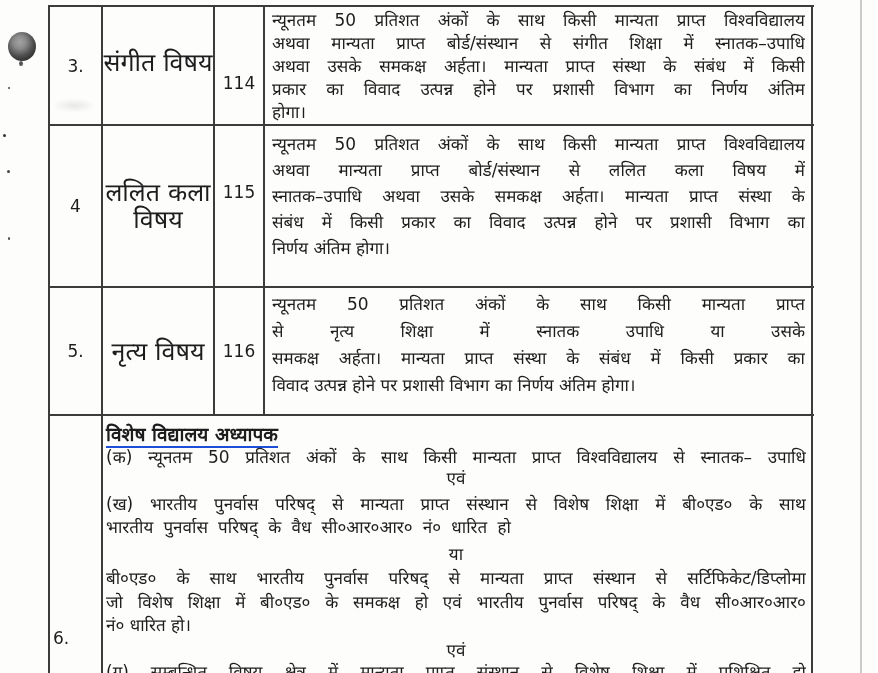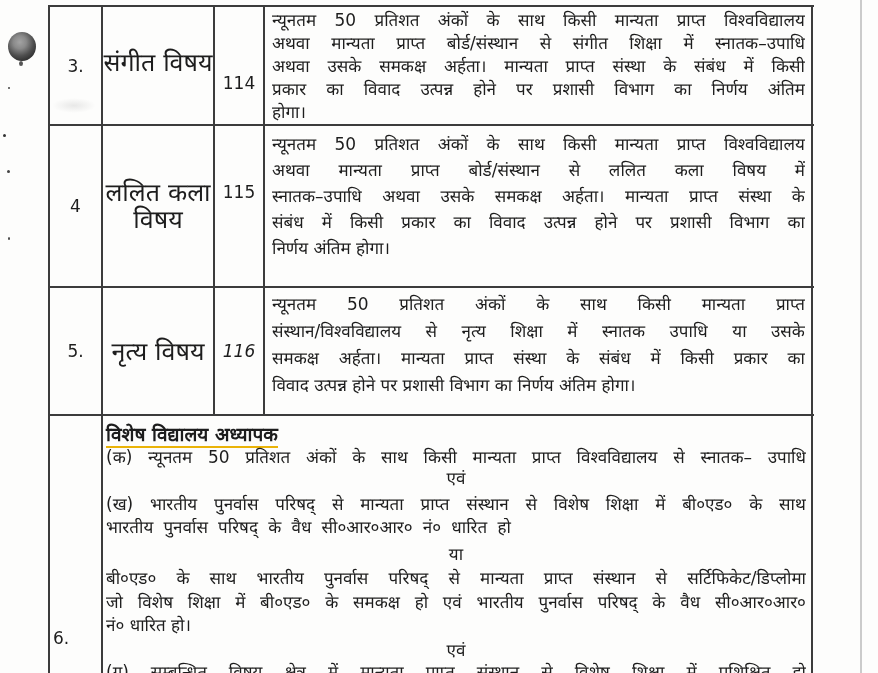--- a/index.html
+++ b/index.html
@@ -28,21 +28,21 @@
   .dline{position:relative;overflow:hidden;}
   .r3 .dline{height:23px;line-height:23px;}
   .r4 .dline{height:26px;line-height:26px;}
   .r5 .dline{height:27px;line-height:27px;}
   .jl{display:flex;justify-content:space-between;flex-wrap:nowrap;}
   .jl span{white-space:nowrap;}
   .pl{white-space:nowrap;}
   
   .section{position:absolute;left:106px;top:0;width:700px;font-size:17px;}
   .sec-heading{position:absolute;top:421px;left:0;font-size:19px;font-weight:600;}
-  .sec-heading .u{border-bottom:2px solid #eab308;padding-bottom:1px;}
+  .sec-heading .u{border-bottom:2px solid #1d4ed8;padding-bottom:1px;}
   .sline{position:absolute;left:0;width:100%;height:21px;line-height:21px;overflow:hidden;}
   .center{text-align:center;}
   .partial{height:11px;line-height:21px;}
   .sno6{position:absolute;left:44px;top:628px;width:34px;text-align:center;font-size:17px;}
 </style>
 </head>
 <body>
 
 <div class="page">
 
@@ -177,35 +177,34 @@
           <span>विभाग</span>
           <span>का</span>
         </div>
       <div class="dline pl">निर्णय अंतिम होगा।</div>
     </div>
   </div>
 
   <div>
     <div class="cell sno" style="left:50px;top:288px;width:51px;height:126px;">5.</div>
     <div class="cell subject" style="left:103px;top:288px;width:110px;height:126px;">नृत्य विषय</div>
-    <div class="cell code" style="left:215px;top:288px;width:48px;height:126px;font-style:italic;">116</div>
+    <div class="cell code" style="left:215px;top:288px;width:48px;height:126px;">116</div>
     <div class="desc r5" style="top:291px;">
       <div class="dline jl">
           <span>न्यूनतम</span>
           <span>50</span>
           <span>प्रतिशत</span>
           <span>अंकों</span>
           <span>के</span>
           <span>साथ</span>
           <span>किसी</span>
           <span>मान्यता</span>
           <span>प्राप्त</span>
         </div>
       <div class="dline jl">
-          <span>संस्थान/विश्वविद्यालय</span>
           <span>से</span>
           <span>नृत्य</span>
           <span>शिक्षा</span>
           <span>में</span>
           <span>स्नातक</span>
           <span>उपाधि</span>
           <span>या</span>
           <span>उसके</span>
         </div>
       <div class="dline jl">

